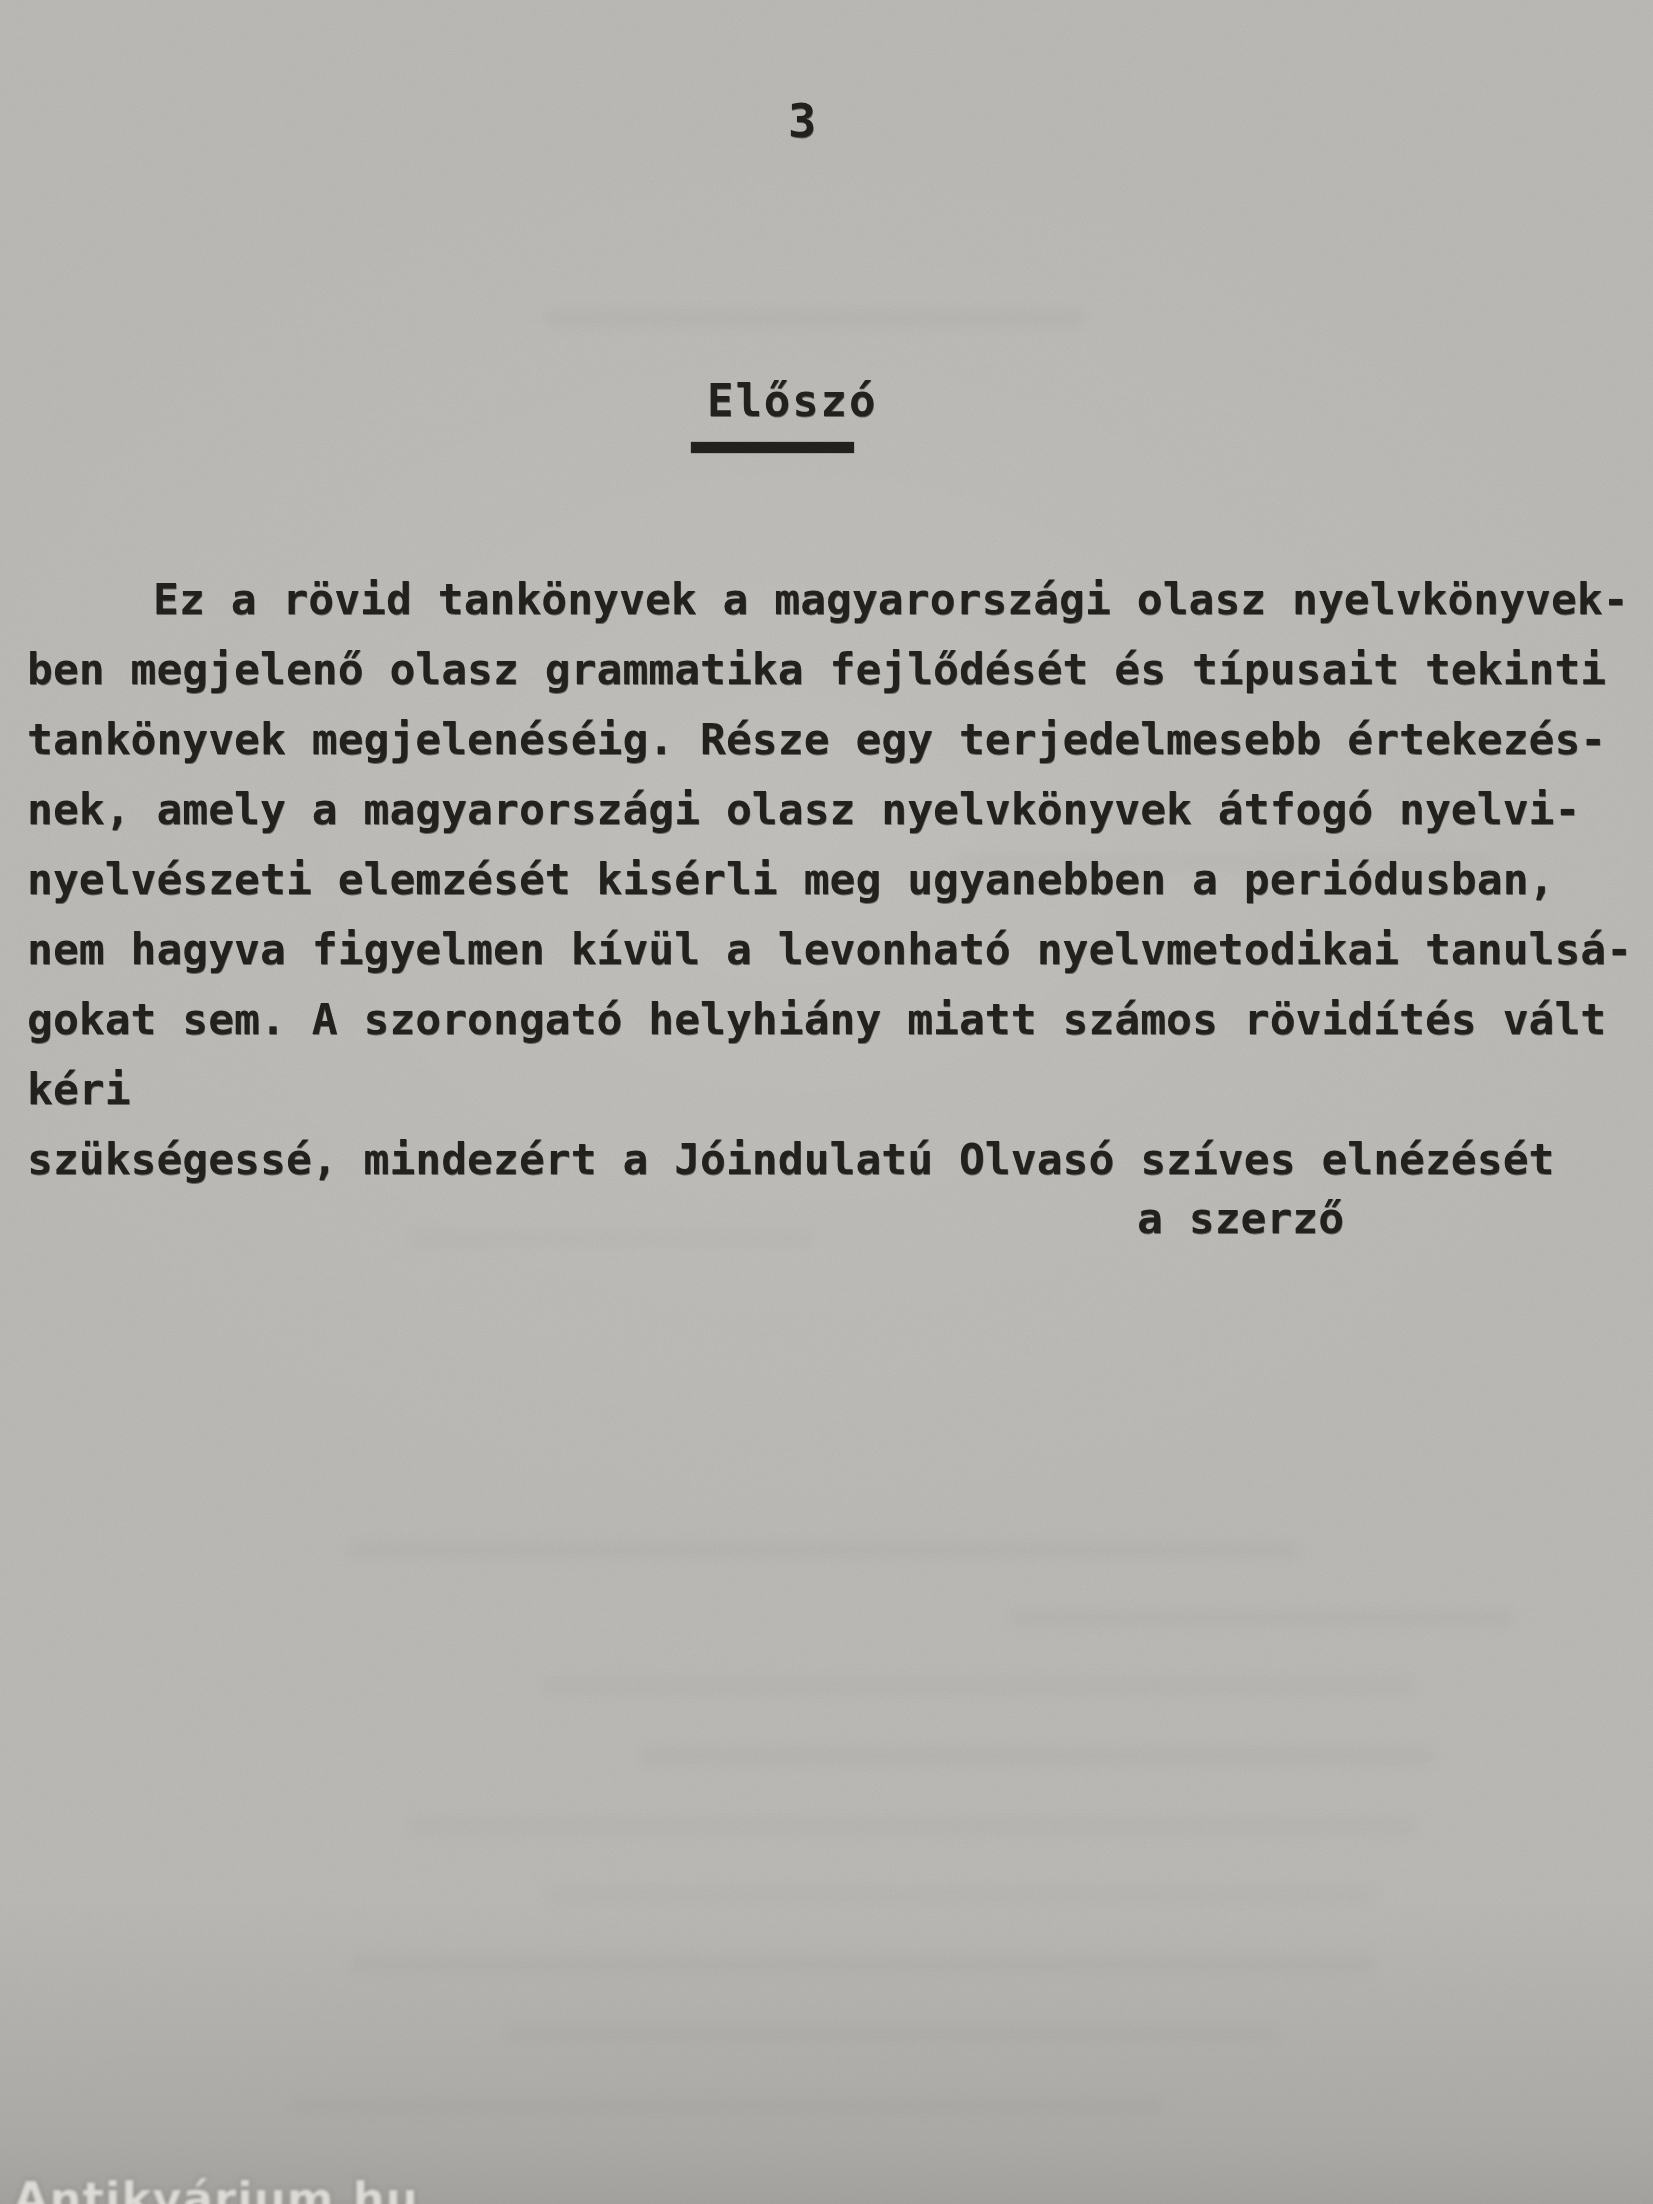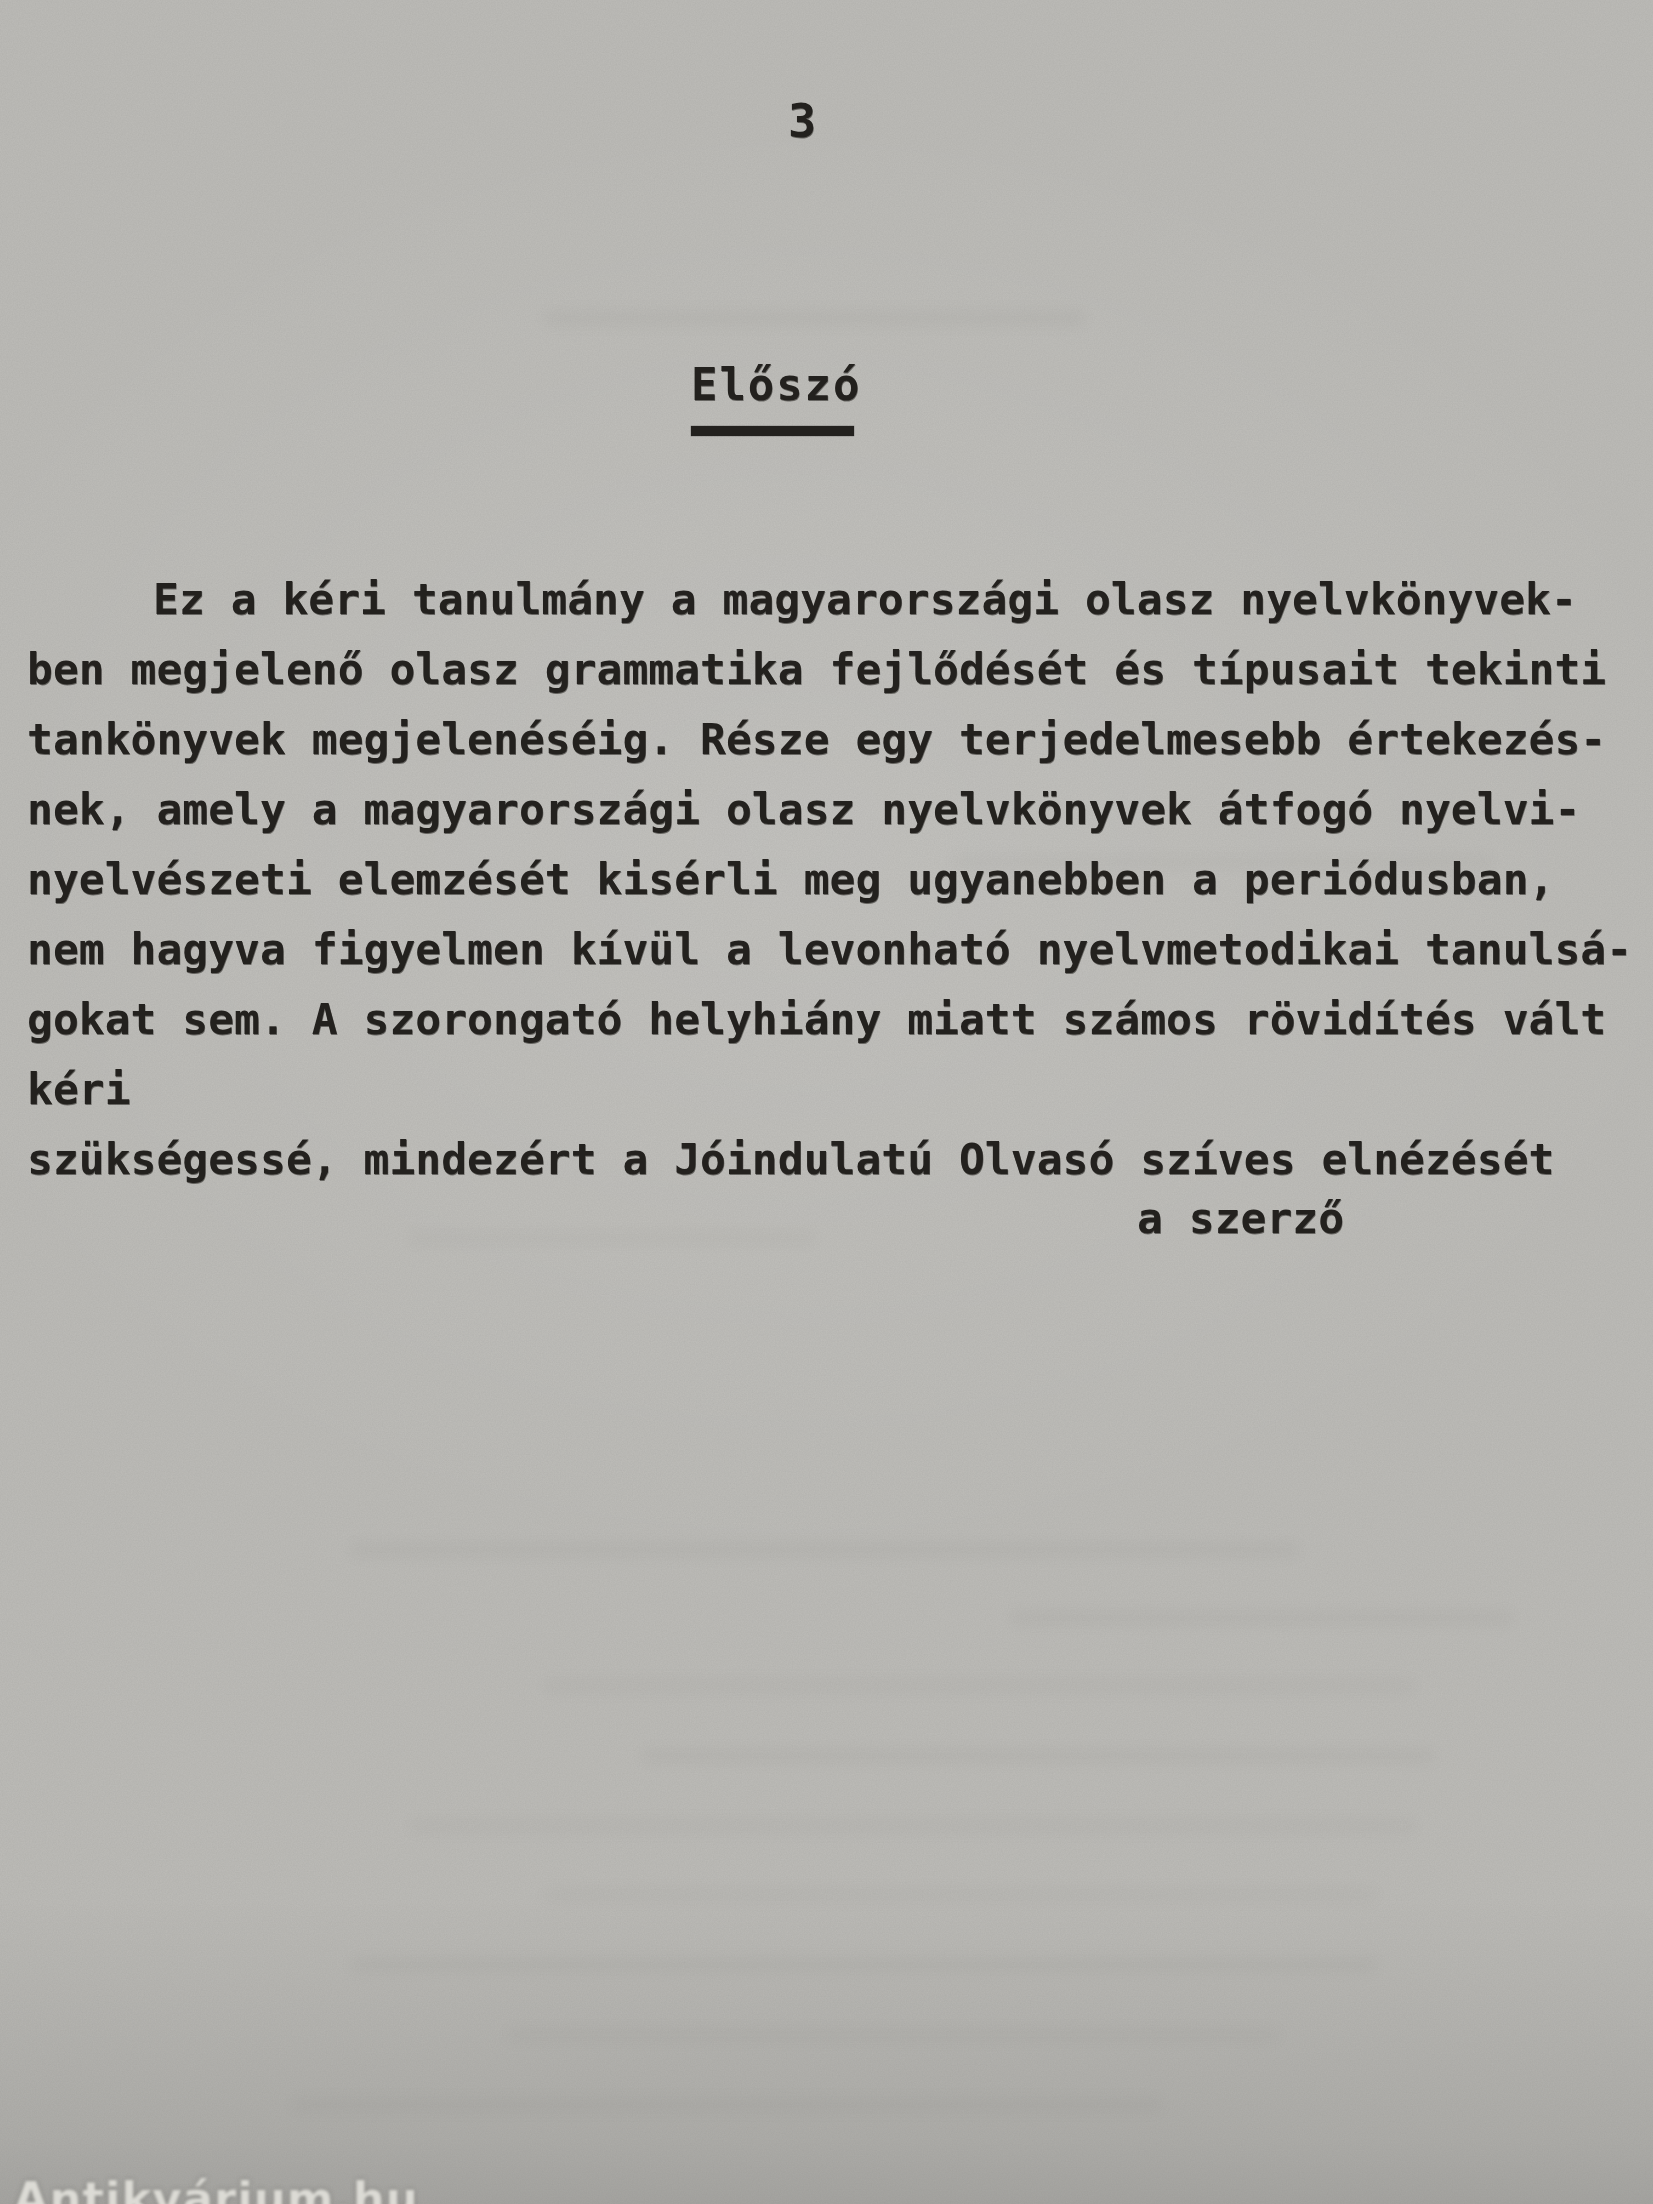--- a/index.html
+++ b/index.html
@@ -32,21 +32,21 @@
   .page-number {
     position: absolute;
     left: 788px; top: 93px;
     font-size: 47px;
   }
   .title-block {
     position: absolute;
     left: 691px; top: 359px;
   }
   .title {
-    margin: 0;
+    margin: 16px;
     font-size: 44px;
     font-weight: bold;
     letter-spacing: 1.9px;
   }
   .title-underline {
     width: 163px; height: 10.7px;
     margin-top: 15.5px;
     background: #23211e;
     box-shadow: 0 0 1px rgba(35,33,30,0.8);
     filter: blur(0.5px);
@@ -131,21 +131,21 @@
   </div>
 
   <div class="page-number ink">3</div>
 
   <div class="title-block">
     <h1 class="title ink">Előszó</h1>
     <div class="title-underline"></div>
   </div>
 
   <div class="body-text ink">
-    <div class="line indent">Ez a kéri tanulmány a magyarországi olasz nyelvkönyvek-</div>
+    <div class="line indent">Ez a rövid tankönyvek a magyarországi olasz nyelvkönyvek-</div>
     <div class="line">ben megjelenő olasz grammatika fejlődését és típusait tekinti</div>
     <div class="line">tankönyvek megjelenéséig. Része egy terjedelmesebb értekezés-</div>
     <div class="line">nek, amely a magyarországi olasz nyelvkönyvek átfogó nyelvi-</div>
     <div class="line">nyelvészeti elemzését kisérli meg ugyanebben a periódusban,</div>
     <div class="line">nem hagyva figyelmen kívül a levonható nyelvmetodikai tanulsá-</div>
     <div class="line">gokat sem. A szorongató helyhiány miatt számos rövidítés vált</div>
     <div class="line">kéri</div>
     <div class="line">szükségessé, mindezért a Jóindulatú Olvasó szíves elnézését</div>
   </div>
 

